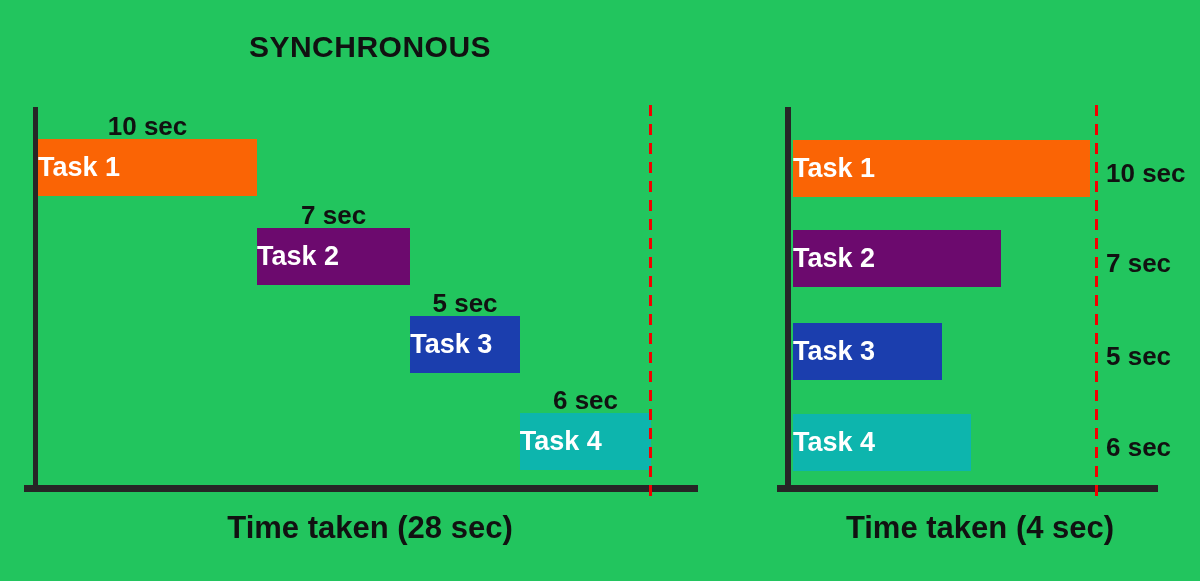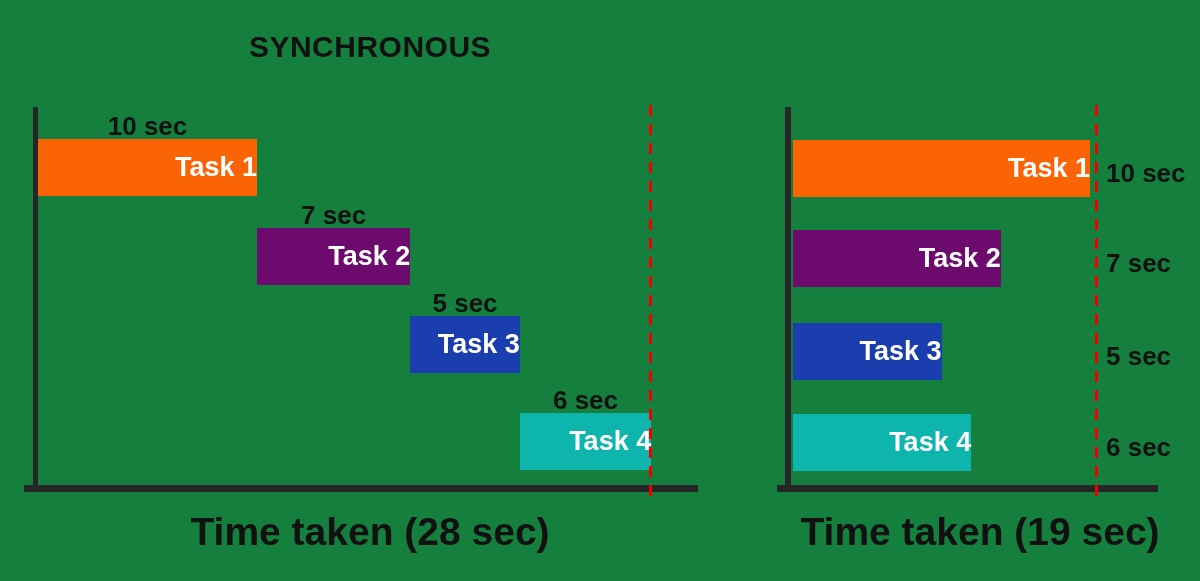--- a/index.html
+++ b/index.html
@@ -1,20 +1,20 @@
 <!DOCTYPE html>
 <html><head>
 <meta charset="utf-8">
 <style>
   html, body { margin: 0; padding: 0; background: #ffffff; }
   .stage {
     position: relative;
     width: 1200px;
     height: 581px;
-    background: #15803d;
+    background: #22c55e;
     font-family: "Liberation Sans", "DejaVu Sans", sans-serif;
     overflow: hidden;
   }
   .panel { position: absolute; top: 0; height: 581px; }
   .panel.left  { left: 0;   width: 740px; }
   .panel.right { left: 760px; width: 440px; }
 
   .panel-title {
     position: absolute;
     top: 30px; left: 0; width: 100%;
@@ -39,42 +39,42 @@
     height: 392px;
   }
   .panel.left  .deadline { left: 649px; }
   .panel.right .deadline { left: 335px; }
 
   .bar {
     position: absolute;
     height: 57px;
     display: flex;
     align-items: center;
-    justify-content: flex-end;
+    justify-content: flex-start;
   }
   .bar-label {
     color: #ffffff;
     font-size: 27px;
     font-weight: 700;
     white-space: nowrap;
   }
   .duration-label {
     position: absolute;
     font-size: 26px;
     font-weight: 600;
     color: #111111;
     white-space: nowrap;
   }
   .duration-label.above { text-align: center; }
 
   .caption {
     position: absolute;
     top: 510px; left: 0; width: 100%;
     text-align: center;
-    font-size: 39px;
+    font-size: 31px;
     font-weight: 600;
     color: #111111;
   }
 </style>
 </head>
 <body>
 
 <div class="stage">
 
   <section class="panel left">
@@ -118,16 +118,16 @@
         <div class="bar" style="left: 33px; top: 323px; width: 148.5px; height: 57px; background: rgb(27, 62, 174);">
           <span class="bar-label" style="color: rgb(255, 255, 255);">Task 3</span>
         </div>
         <div class="duration-label" style="color: rgb(17, 17, 17); left: 346px; top: 340.5px;">5 sec</div>
         <div class="bar" style="left: 33px; top: 414px; width: 178.2px; height: 57px; background: rgb(13, 181, 173);">
           <span class="bar-label" style="color: rgb(255, 255, 255);">Task 4</span>
         </div>
         <div class="duration-label" style="color: rgb(17, 17, 17); left: 346px; top: 431.5px;">6 sec</div>
       </div>
     <div class="deadline" style="background: repeating-linear-gradient(rgb(242, 0, 0) 0px, rgb(242, 0, 0) 11px, transparent 11px, transparent 19px);"></div>
-    <div class="caption">Time taken (19 sec)</div>
+    <div class="caption">Time taken (4 sec)</div>
   </section>
 
 </div>
 
 </body></html>

